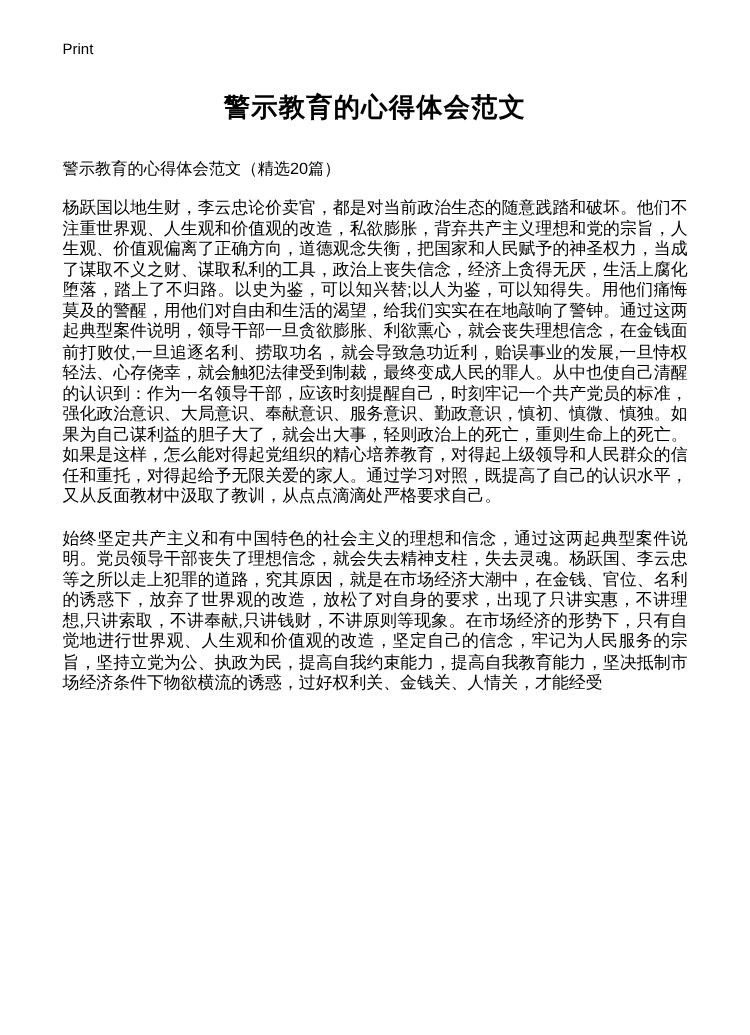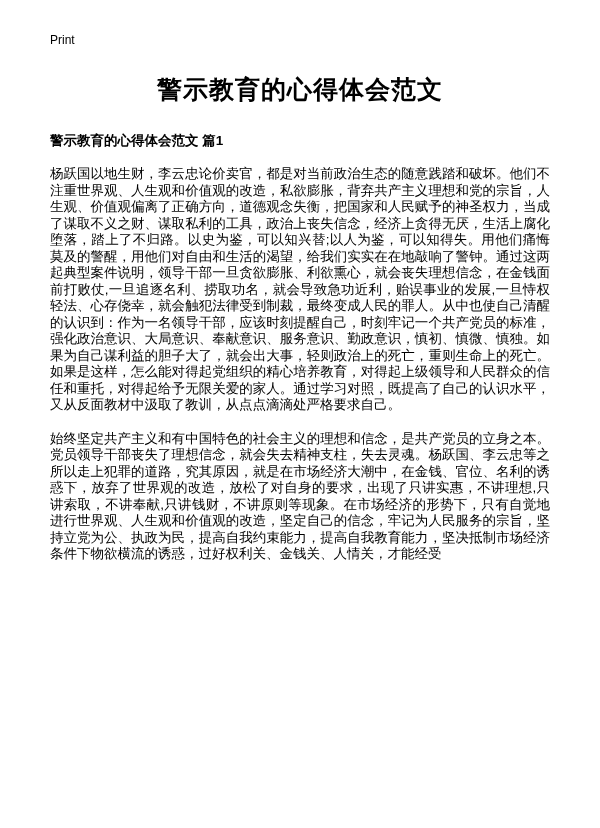--- a/index.html
+++ b/index.html
@@ -22,21 +22,21 @@
   .print-link {
     font-size: 12px;
     color: #000000;
     margin: 0 0 26px 0;
     display: inline-block;
     cursor: pointer;
     text-align: center;
   }
   .page-title {
     text-align: center;
-    font-size: 25px;
+    font-size: 21px;
     font-weight: bold;
     margin: 0 0 26px 0;
     letter-spacing: 1px;
   }
   .subtitle {
     font-size: 13px;
     margin: 0 0 14px 0;
   }
   .section-heading {
     font-size: 13.5px;
@@ -53,21 +53,21 @@
 </style>
 </head>
 <body>
 
 <div class="doc">
 
   <span class="print-link">Print</span>
 
   <h1 class="page-title">警示教育的心得体会范文</h1>
 
+  <p class="subtitle">警示教育的心得体会范文（精选20篇）</p>
 
-  <h2 class="section-heading">警示教育的心得体会范文 篇1</h2>
 
 
   <p class="body-para">杨跃国以地生财，李云忠论价卖官，都是对当前政治生态的随意践踏和破坏。他们不注重世界观、人生观和价值观的改造，私欲膨胀，背弃共产主义理想和党的宗旨，人生观、价值观偏离了正确方向，道德观念失衡，把国家和人民赋予的神圣权力，当成了谋取不义之财、谋取私利的工具，政治上丧失信念，经济上贪得无厌，生活上腐化堕落，踏上了不归路。以史为鉴，可以知兴替;以人为鉴，可以知得失。用他们痛悔莫及的警醒，用他们对自由和生活的渴望，给我们实实在在地敲响了警钟。通过这两起典型案件说明，领导干部一旦贪欲膨胀、利欲熏心，就会丧失理想信念，在金钱面前打败仗,一旦追逐名利、捞取功名，就会导致急功近利，贻误事业的发展,一旦恃权轻法、心存侥幸，就会触犯法律受到制裁，最终变成人民的罪人。从中也使自己清醒的认识到：作为一名领导干部，应该时刻提醒自己，时刻牢记一个共产党员的标准，强化政治意识、大局意识、奉献意识、服务意识、勤政意识，慎初、慎微、慎独。如果为自己谋利益的胆子大了，就会出大事，轻则政治上的死亡，重则生命上的死亡。如果是这样，怎么能对得起党组织的精心培养教育，对得起上级领导和人民群众的信任和重托，对得起给予无限关爱的家人。通过学习对照，既提高了自己的认识水平，又从反面教材中汲取了教训，从点点滴滴处严格要求自己。</p>
 
-  <p class="body-para">始终坚定共产主义和有中国特色的社会主义的理想和信念，是共产党员的立身之本。党员领导干部丧失了理想信念，就会失去精神支柱，失去灵魂。杨跃国、李云忠等之所以走上犯罪的道路，究其原因，就是在市场经济大潮中，在金钱、官位、名利的诱惑下，放弃了世界观的改造，放松了对自身的要求，出现了只讲实惠，不讲理想,只讲索取，不讲奉献,只讲钱财，不讲原则等现象。在市场经济的形势下，只有自觉地进行世界观、人生观和价值观的改造，坚定自己的信念，牢记为人民服务的宗旨，坚持立党为公、执政为民，提高自我约束能力，提高自我教育能力，坚决抵制市场经济条件下物欲横流的诱惑，过好权利关、金钱关、人情关，才能经受</p>
+  <p class="body-para">始终坚定共产主义和有中国特色的社会主义的理想和信念，通过这两起典型案件说明。党员领导干部丧失了理想信念，就会失去精神支柱，失去灵魂。杨跃国、李云忠等之所以走上犯罪的道路，究其原因，就是在市场经济大潮中，在金钱、官位、名利的诱惑下，放弃了世界观的改造，放松了对自身的要求，出现了只讲实惠，不讲理想,只讲索取，不讲奉献,只讲钱财，不讲原则等现象。在市场经济的形势下，只有自觉地进行世界观、人生观和价值观的改造，坚定自己的信念，牢记为人民服务的宗旨，坚持立党为公、执政为民，提高自我约束能力，提高自我教育能力，坚决抵制市场经济条件下物欲横流的诱惑，过好权利关、金钱关、人情关，才能经受</p>
 
 </div>
 
 </body></html>

